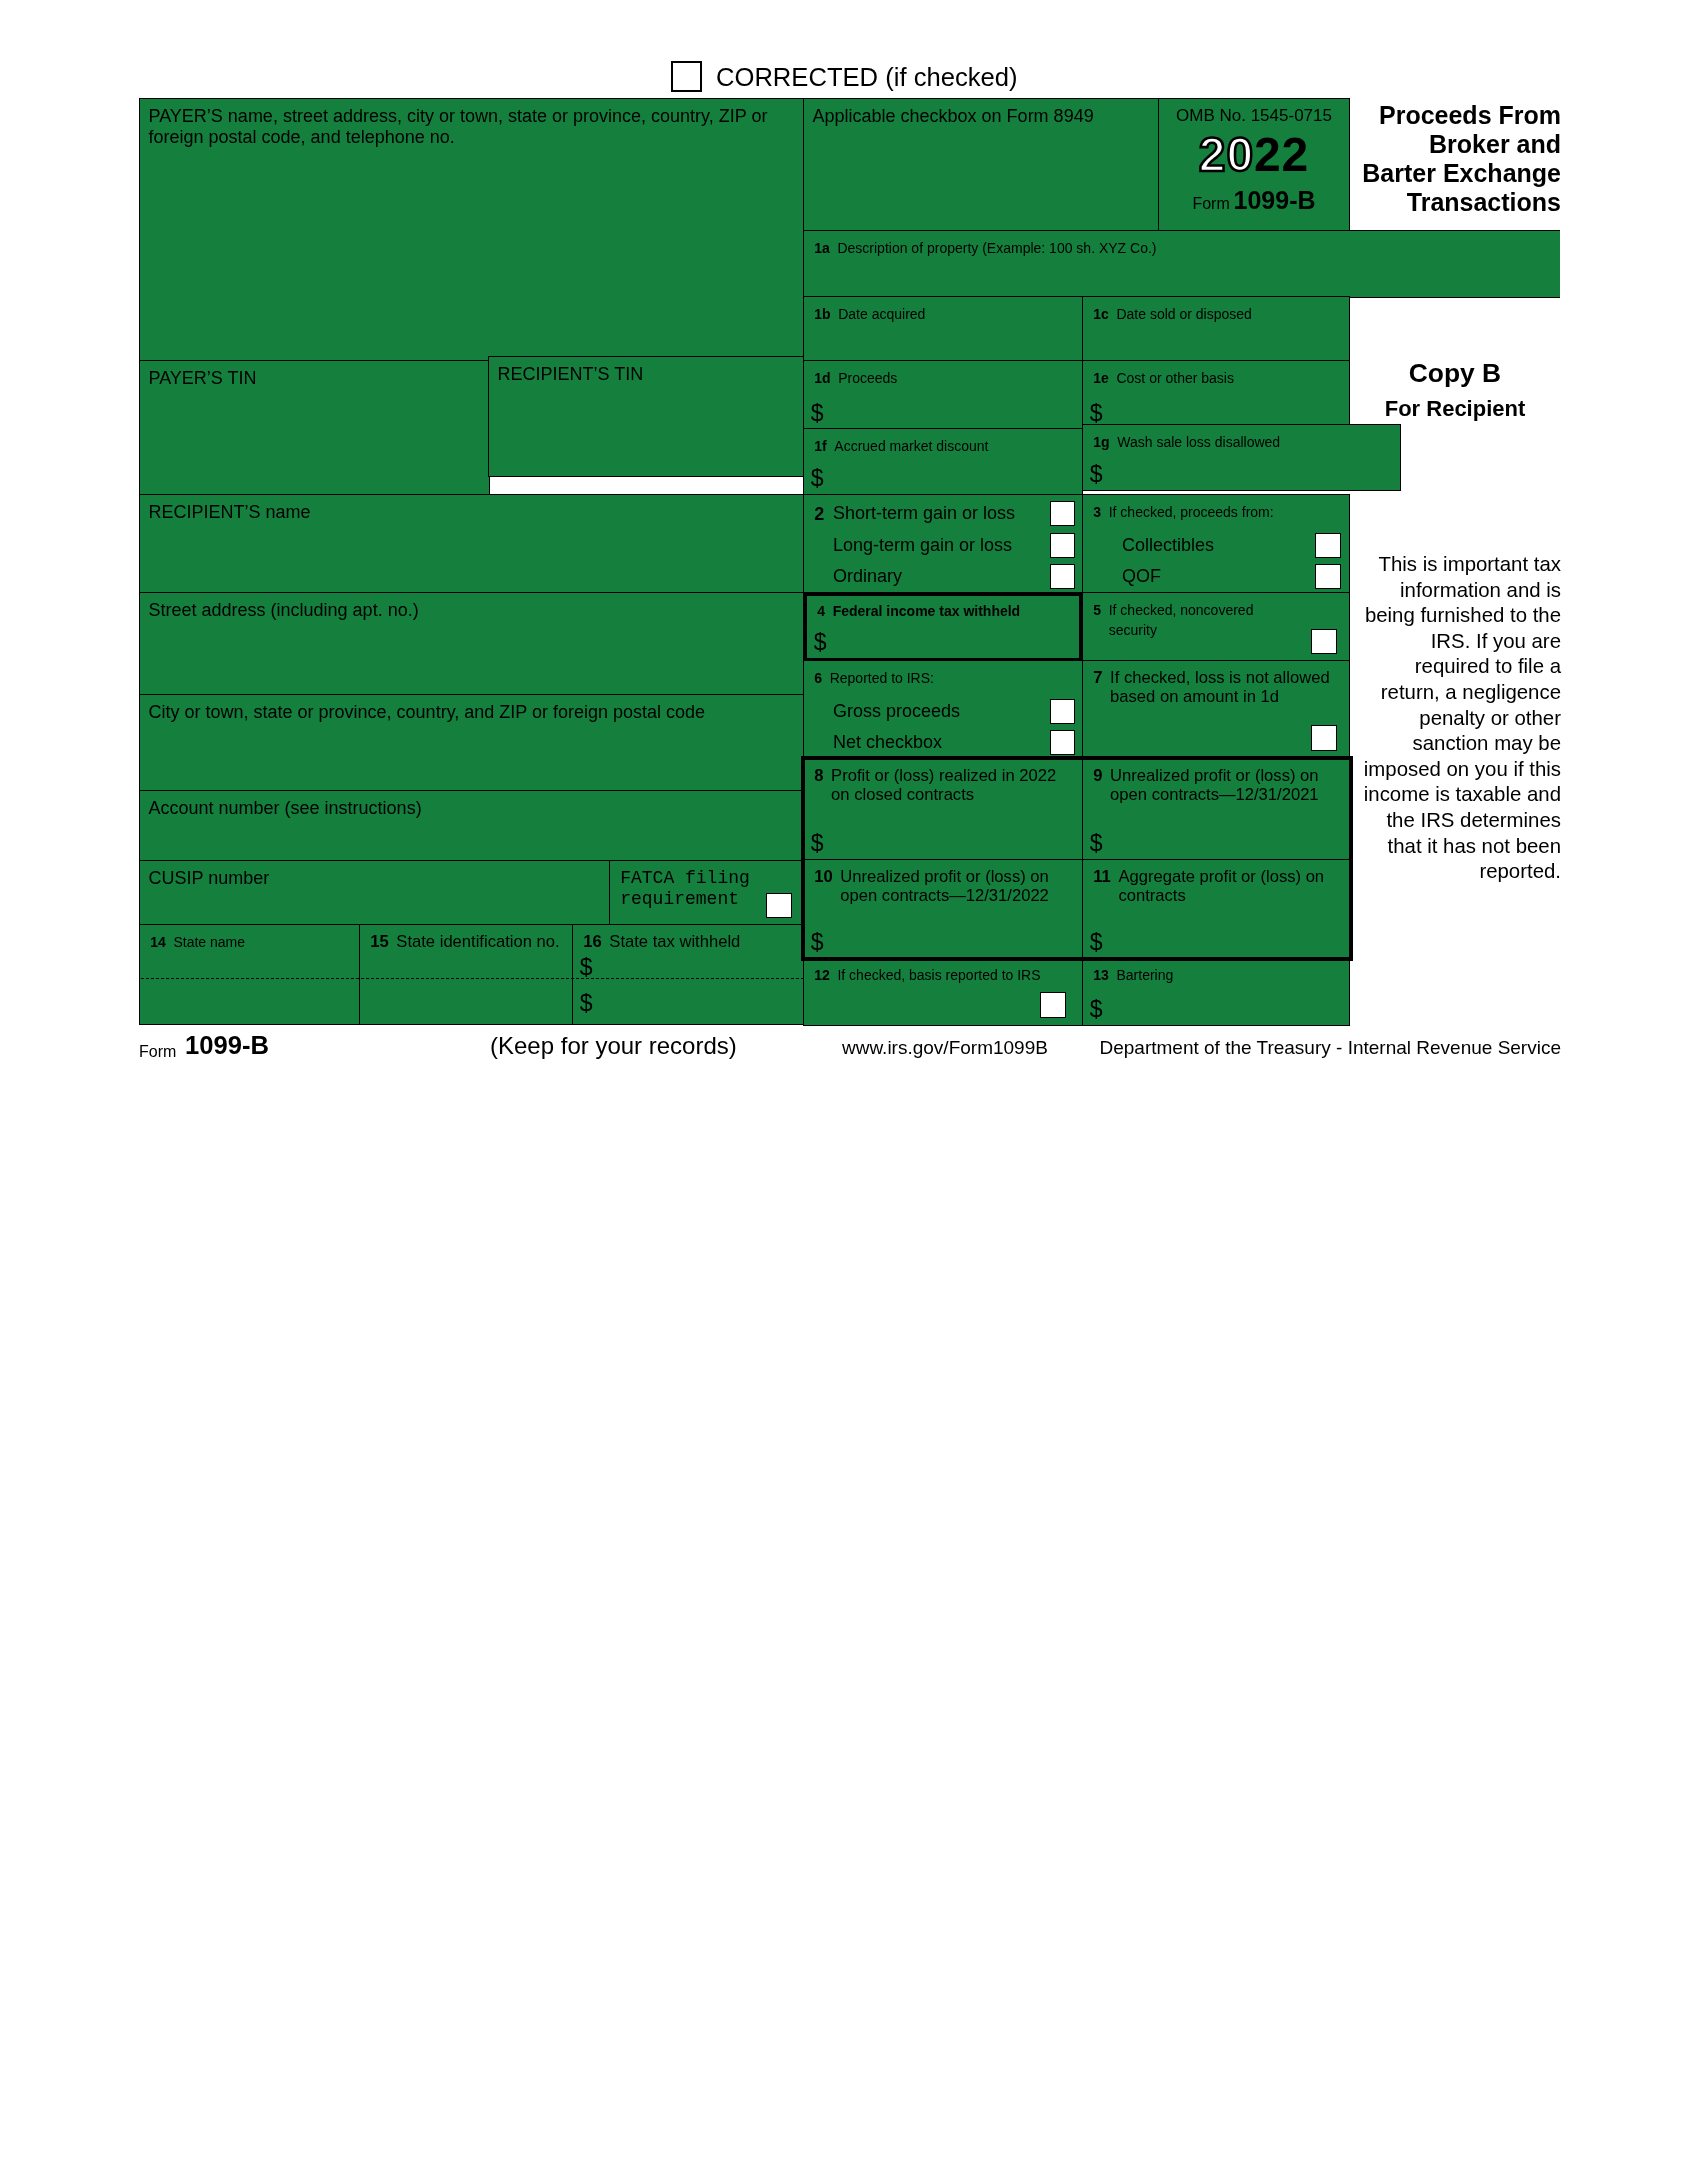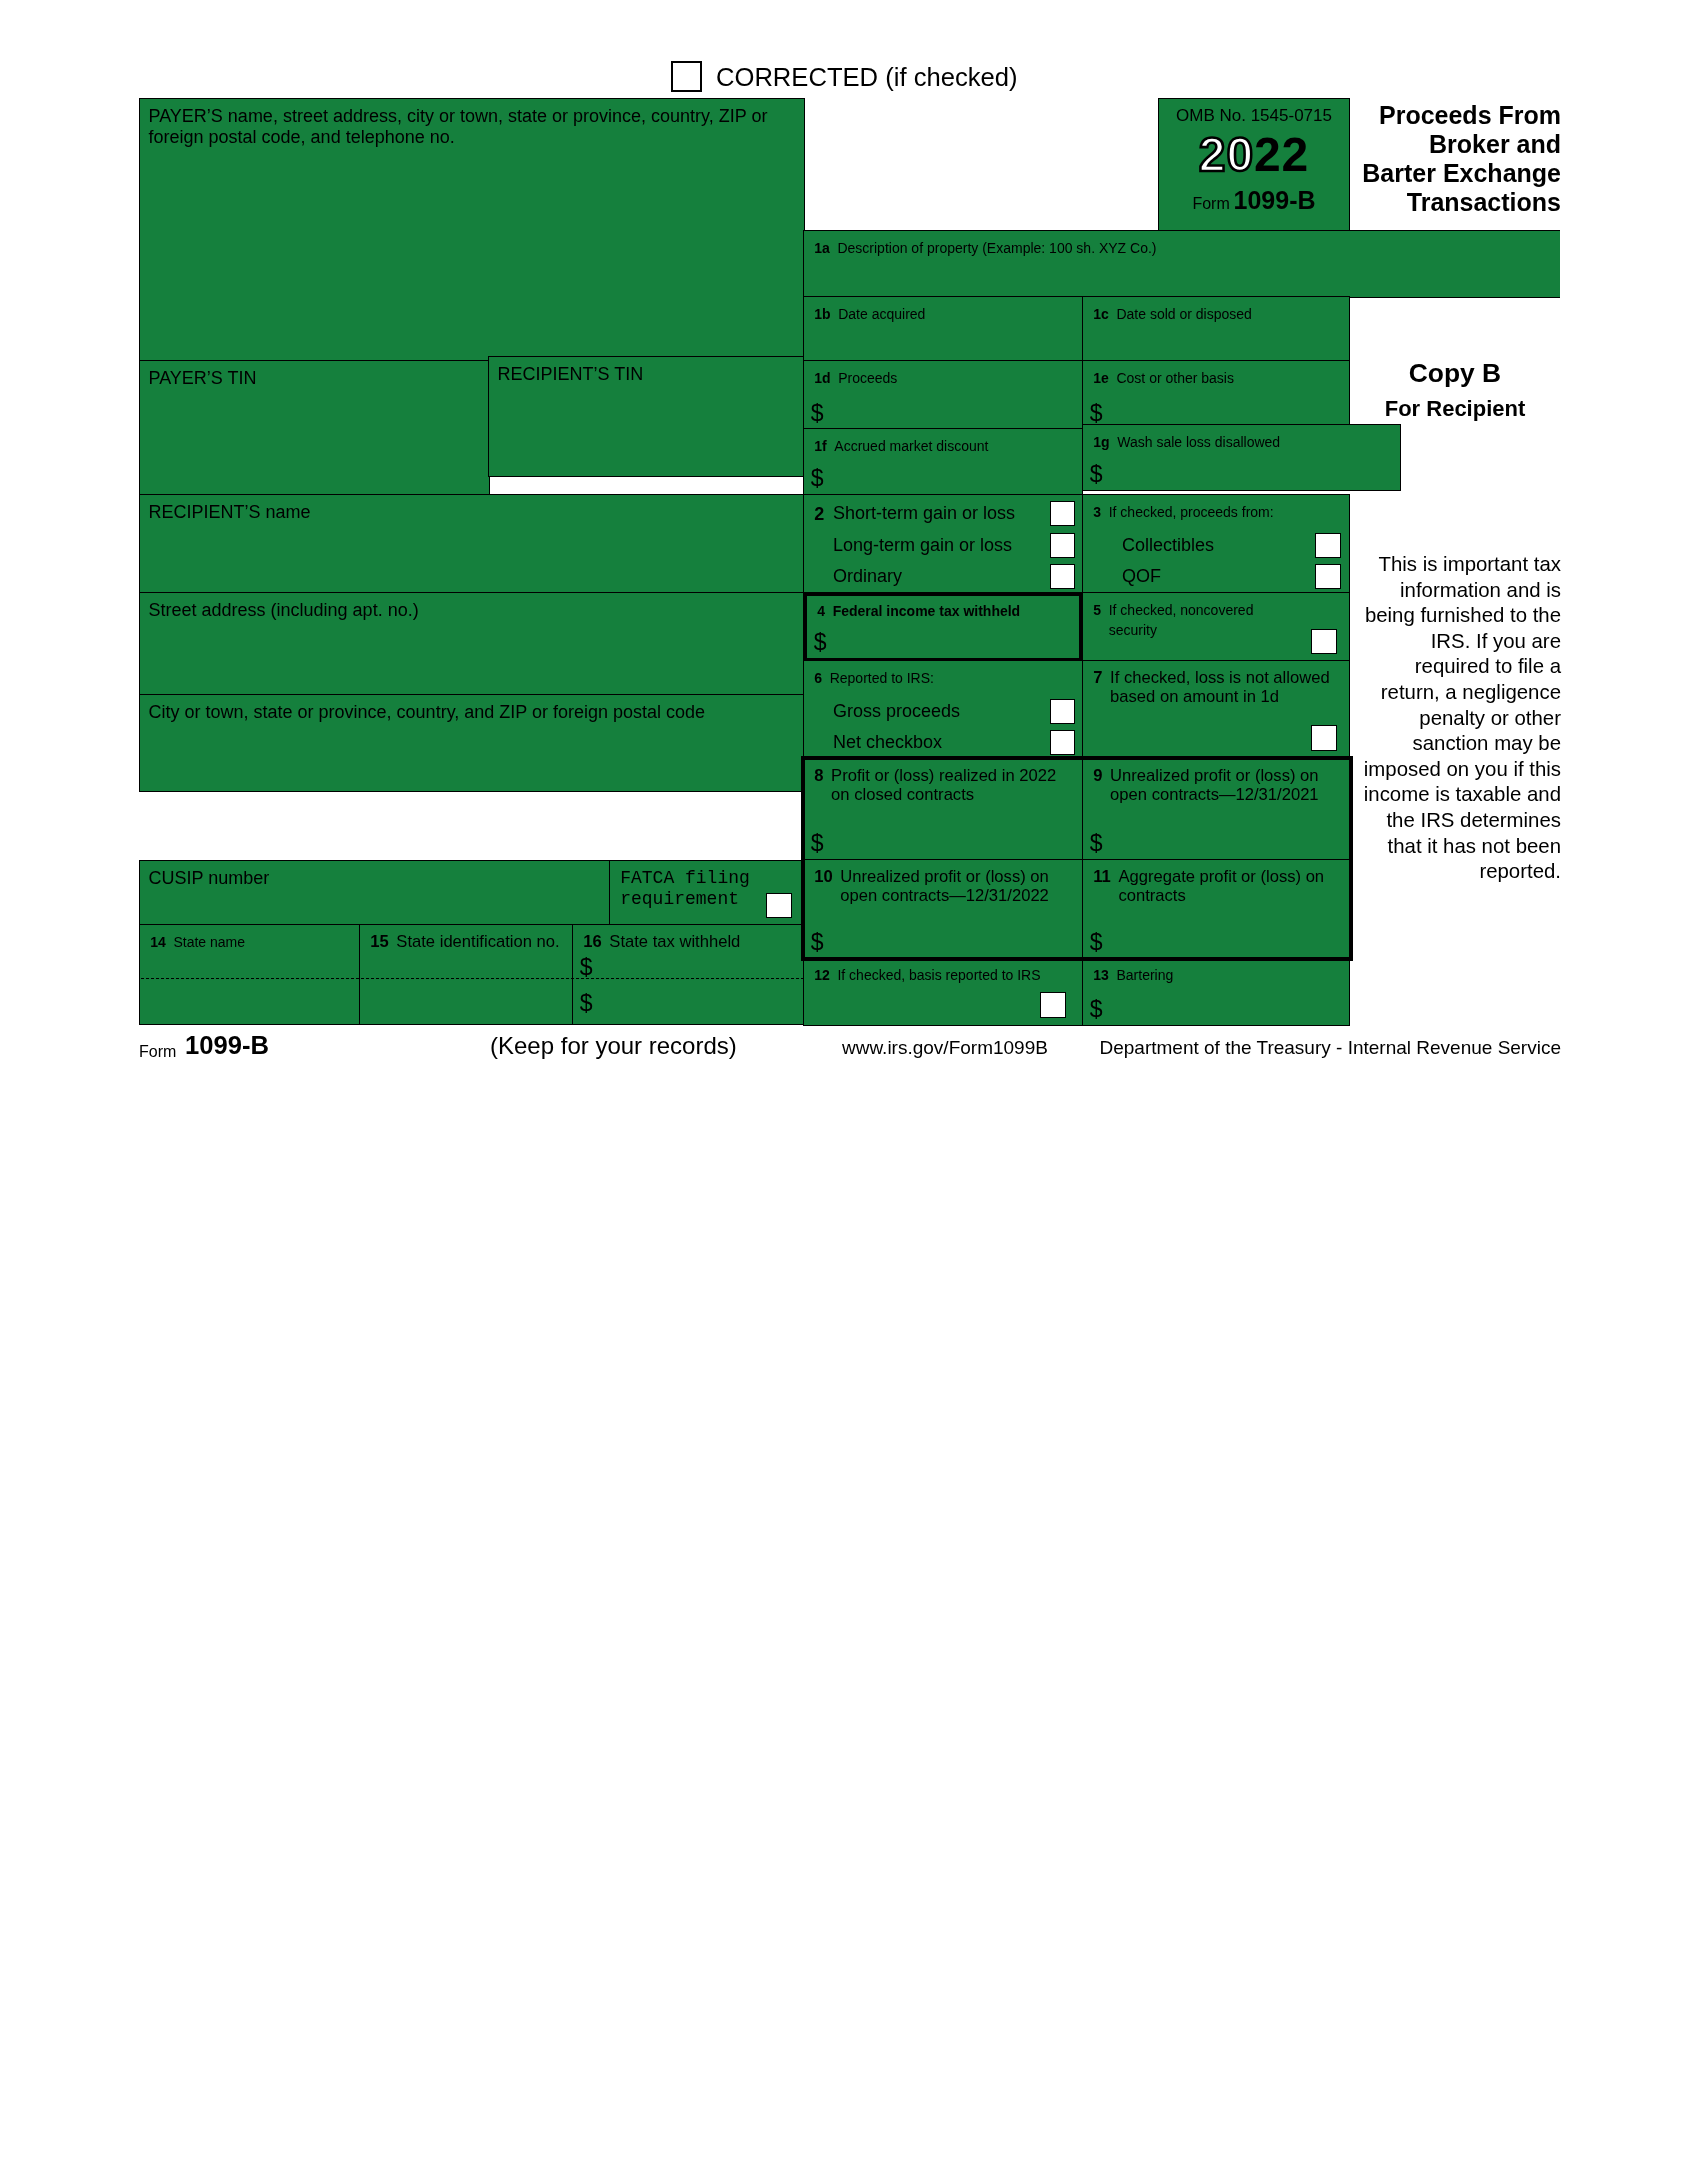--- a/index.html
+++ b/index.html
@@ -49,20 +49,23 @@
   </div>
 
   <div class="cell" style="left:139px;top:592px;width:666px;height:104px;">
     <div class="plain">Street address (including apt. no.)</div>
   </div>
 
   <div class="cell" style="left:139px;top:694px;width:666px;height:98px;">
     <div class="plain">City or town, state or province, country, and ZIP or foreign postal code</div>
   </div>
 
+  <div class="cell" style="left:139px;top:790px;width:666px;height:72px;">
+    <div class="plain">Account number (see instructions)</div>
+  </div>
 
   <div class="cell" style="left:139px;top:860px;width:472px;height:66px;">
     <div class="plain">CUSIP number</div>
   </div>
   <div class="cell" style="left:609px;top:860px;width:196px;height:66px;font-family:Liberation Mono, monospace;">
     <div class="plain" style="padding-left:10.2px;">
       <span>FATCA filing</span><br>
       <span>requirement</span>
     </div>
     <div class="cb" style="right:12px;bottom:6.8px;"></div>
@@ -83,20 +86,23 @@
   <div class="cell sm" style="left:572px;top:924px;width:233px;height:101px;">
     <div class="nl">
         <b>16</b>
         <span>State tax withheld</span>
       </div>
     <div class="dollar" style="left:6.8px;top:29px;bottom:auto;">$</div>
     <div class="dollar" style="left:6.8px;top:65px;bottom:auto;">$</div>
   </div>
   <div class="dashline" style="left:141px;top:978px;width:663px;"></div>
 
+  <div class="cell" style="left:803px;top:98px;width:357px;height:134px;">
+    <div class="plain">Applicable checkbox on Form 8949</div>
+  </div>
   <div class="cell" style="left:1158px;top:98px;width:192px;height:134px;text-align:center;">
     <div style="font-size:17px;padding-top:6.8px;">OMB No. 1545-0715</div>
     <div class="yr" style="margin-top:1.7px;"><span class="outline">20</span><span>22</span></div>
     <div style="margin-top:3.4px;">
       <span style="font-size:16px;">Form</span>
       <span style="font-size:25px;font-weight:bold;">1099-B</span>
     </div>
   </div>
 
   <div class="cell" style="left:803px;top:230px;width:757px;height:68px;border-right:none;">

